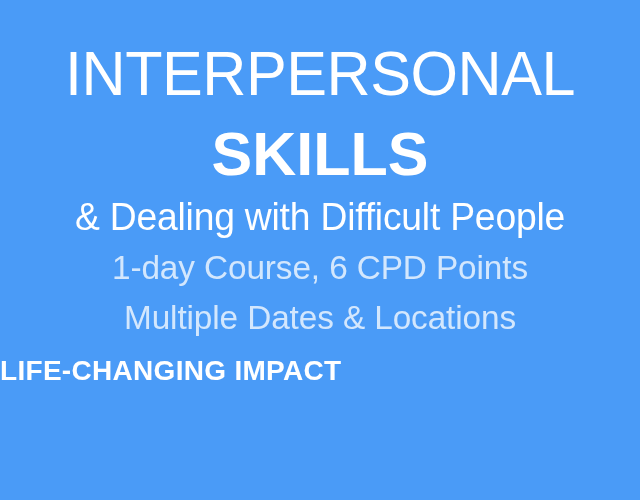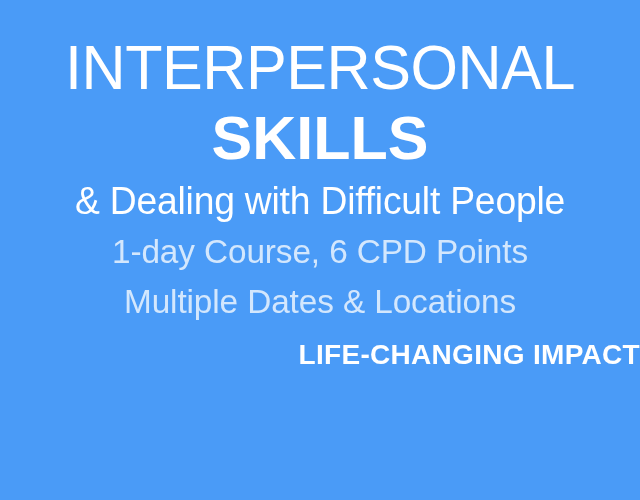--- a/index.html
+++ b/index.html
@@ -15,21 +15,21 @@
     overflow: hidden;
     font-family: "Liberation Sans", sans-serif;
     background: #4a9bf7;
     -webkit-font-smoothing: antialiased;
   }
 
   
   .panel-top {
     position: absolute;
     left: 0;
-    top: 6px;
+    top: 12px;
     width: 640px;
     height: 413px;
     background: #4a9bf7;
     box-sizing: border-box;
     display: flex;
     flex-direction: column;
     align-items: center;
     justify-content: flex-start;
     padding-top: 26px;
   }
@@ -50,20 +50,21 @@
   .headline-strong {
     display: block;
     width: 100%;
     text-align: center;
     color: #ffffff;
     font-size: 61px;
     line-height: 72px;
     font-weight: 700;
     letter-spacing: 0px;
     white-space: nowrap;
+    margin-top: 10px;
   }
 
   .subhead {
     display: block;
     width: 100%;
     text-align: center;
     color: #ffffff;
     font-size: 38px;
     line-height: 50px;
     font-weight: 300;
@@ -82,21 +83,21 @@
     line-height: 50px;
     font-weight: 300;
     letter-spacing: -0.1px;
     white-space: nowrap;
     transform: scaleX(0.98);
   }
 
   .impact-line {
     display: block;
     width: 100%;
-    text-align: right;
+    text-align: left;
     color: #ffffff;
     font-size: 28px;
     line-height: 40px;
     font-weight: 600;
     letter-spacing: 0.3px;
     white-space: nowrap;
     margin-top: 9px;
   }
 
   

